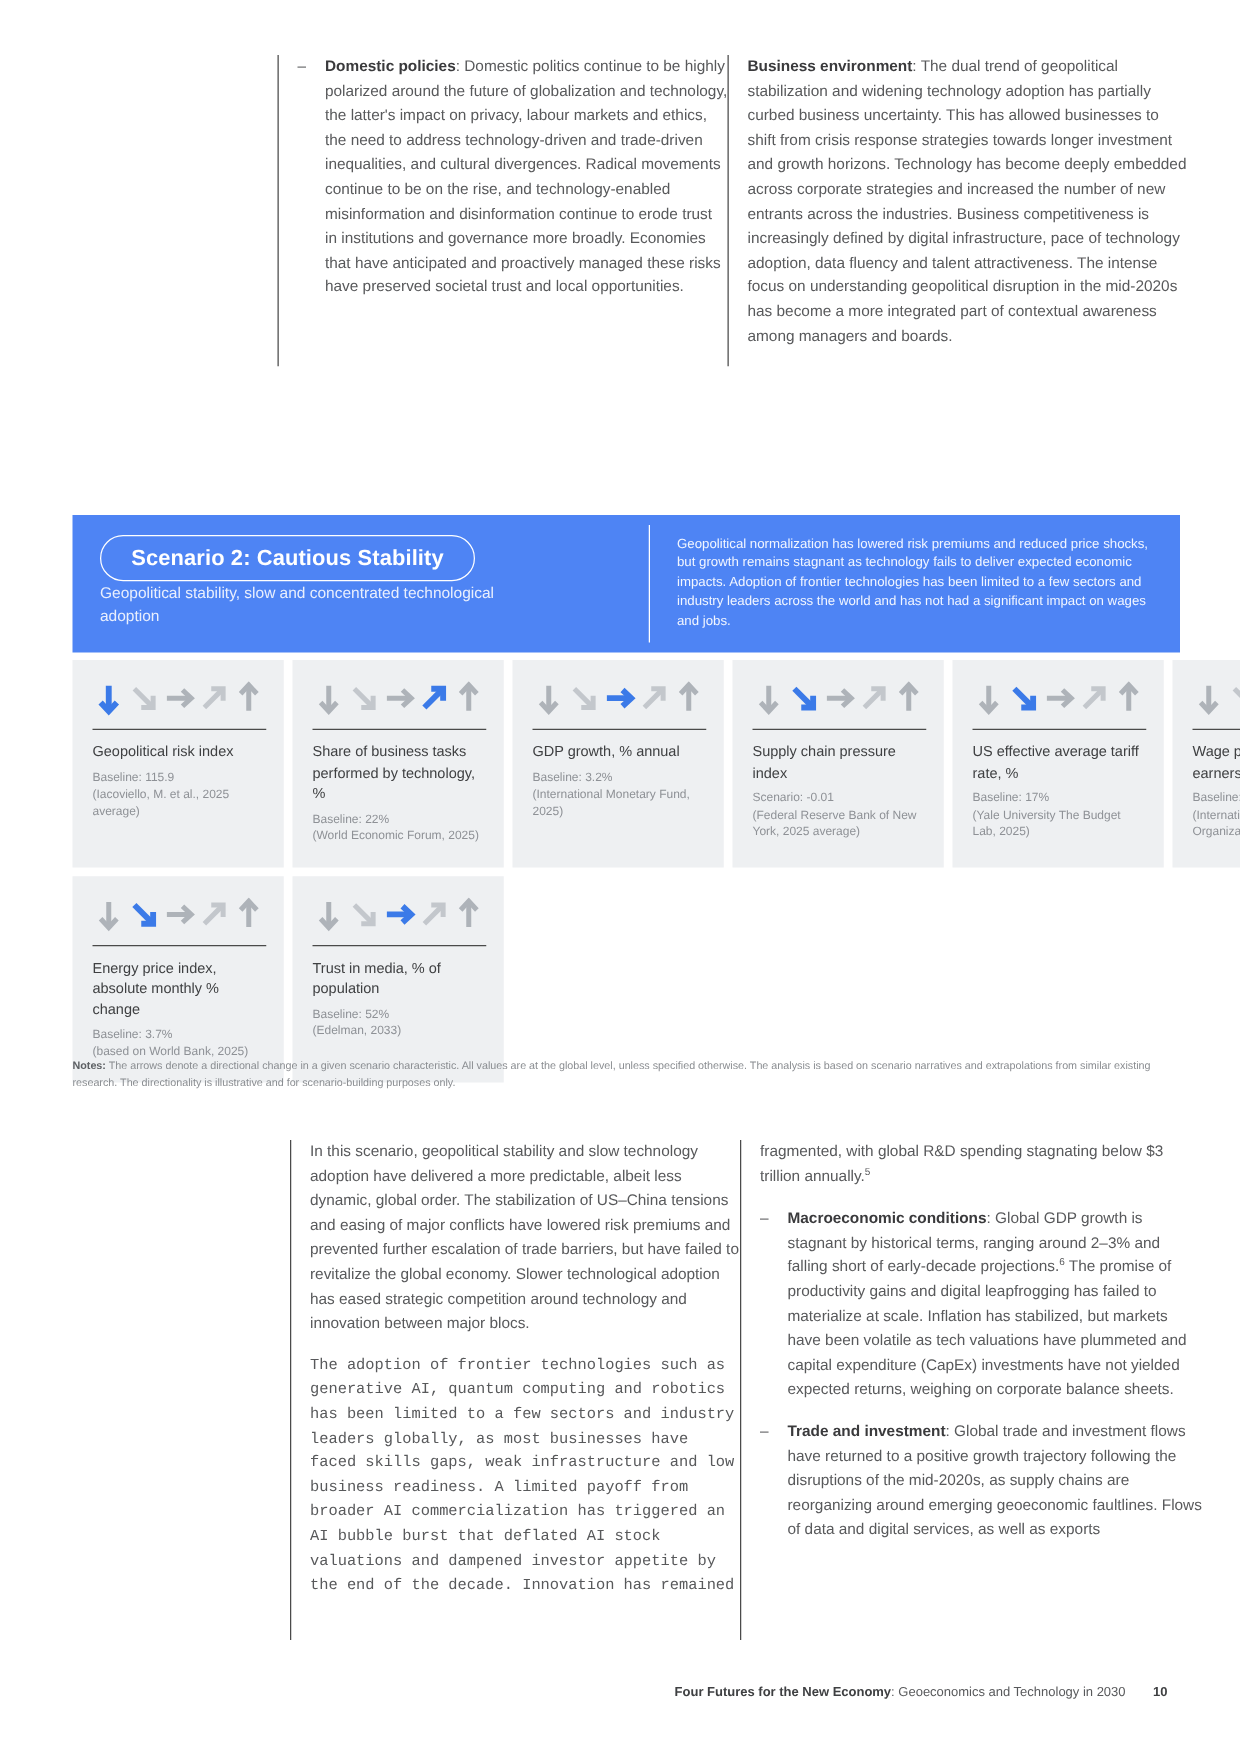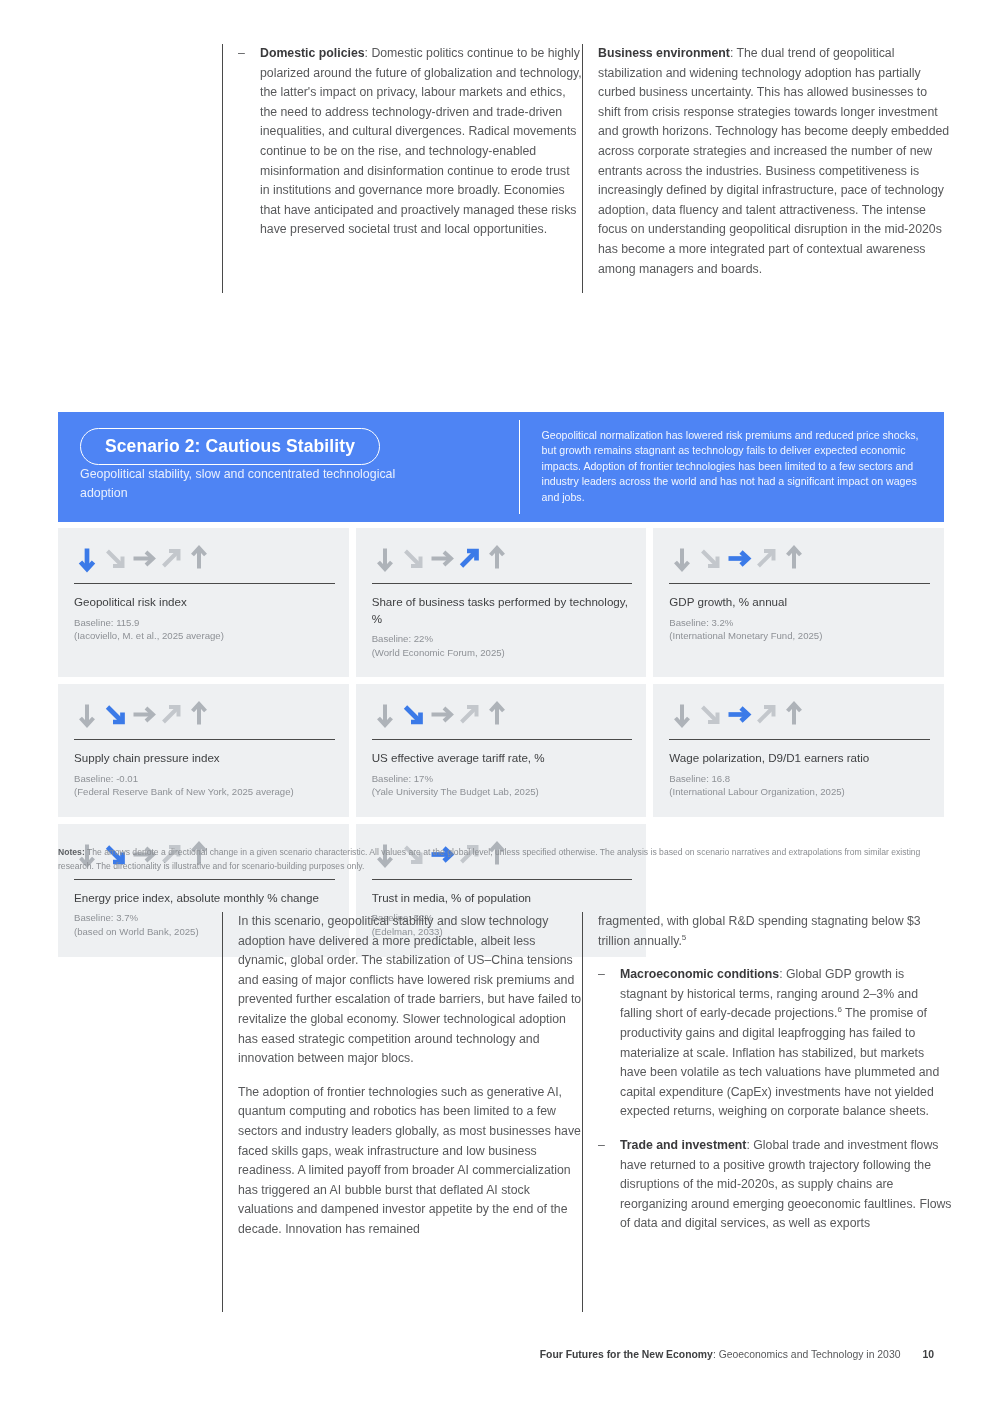--- a/index.html
+++ b/index.html
@@ -29,21 +29,21 @@
     left: 0; top: 0; bottom: 0;
     width: 1px;
     background: #4a4a4a;
   }
   .col p {
     margin: 0 0 14px 0;
     font-size: 12.3px;
     line-height: 19.6px;
     color: #58595b;
   }
-  .col p:last-child { margin-bottom: 0; }
+  .col p:last-child { margin-bottom: 0; font-family: Liberation Mono, monospace; }
 
   .bullet {
     display: flex;
     margin: 0 0 14px 0;
   }
   .bullet .dash {
     width: 22px;
     flex: 0 0 22px;
     font-size: 12.3px;
     line-height: 19.6px;
@@ -107,21 +107,21 @@
     font-size: 10.6px;
     line-height: 15.4px;
   }
 
   
   #indicator-grid {
     position: absolute;
     left: 58px; top: 528px;
     width: 886px;
     display: grid;
-    grid-template-columns: repeat(3, 1fr);
+    grid-template-columns: repeat(6, 1fr);
     grid-auto-rows: auto;
     column-gap: 7px;
     row-gap: 7px;
   }
   .ind-card {
     background: #eef0f2;
     padding: 16px 14px 18px 16px;
   }
   .arrow-row {
     display: flex;
@@ -157,21 +157,21 @@
     position: absolute;
     left: 58px; top: 845px;
     width: 886px;
     font-size: 8.6px;
     line-height: 14.4px;
     color: #8a8d91;
   }
   #notes b { color: #5d6064; font-weight: 700; }
 
   
-  #bottom-section { left: 222px; top: 912px; width: 730px; }
+  #bottom-section { left: 232px; top: 912px; width: 730px; }
   #bottom-section .col-left  { width: 360px; }
   #bottom-section .col-right { width: 370px; }
   #bottom-section .col { overflow: hidden; height: 400px; }
 
   
   #footer {
     position: absolute;
     right: 58px; bottom: 43px;
     font-size: 10.4px;
     color: #58595b;
@@ -348,21 +348,21 @@
         </span>
         <span>
           <svg width="27" height="28" viewBox="0 0 27 28" fill="none" stroke="#aeb3b9" stroke-width="4" stroke-linecap="butt" stroke-linejoin="miter">
             <line x1="13" y1="23.5" x2="13" y2="3.5"></line>
             <polyline points="6.5,10 13,3 19.5,10"></polyline>
           </svg>
         </span>
       </div>
       <div class="card-rule"></div>
       <div class="ind-title">Supply chain pressure index</div>
-      <div class="ind-baseline">Baseline: -0.01</div>
+      <div class="ind-baseline">Scenario: -0.01</div>
       <div class="ind-source">(Federal Reserve Bank of New York, 2025 average)</div>
     </div>
     <div class="ind-card">
       <div class="arrow-row">
         <span>
           <svg width="27" height="28" viewBox="0 0 27 28" fill="none" stroke="#aeb3b9" stroke-width="4" stroke-linecap="butt" stroke-linejoin="miter">
             <line x1="13" y1="3.5" x2="13" y2="23.5"></line>
             <polyline points="6.5,17 13,24 19.5,17"></polyline>
           </svg>
         </span>

